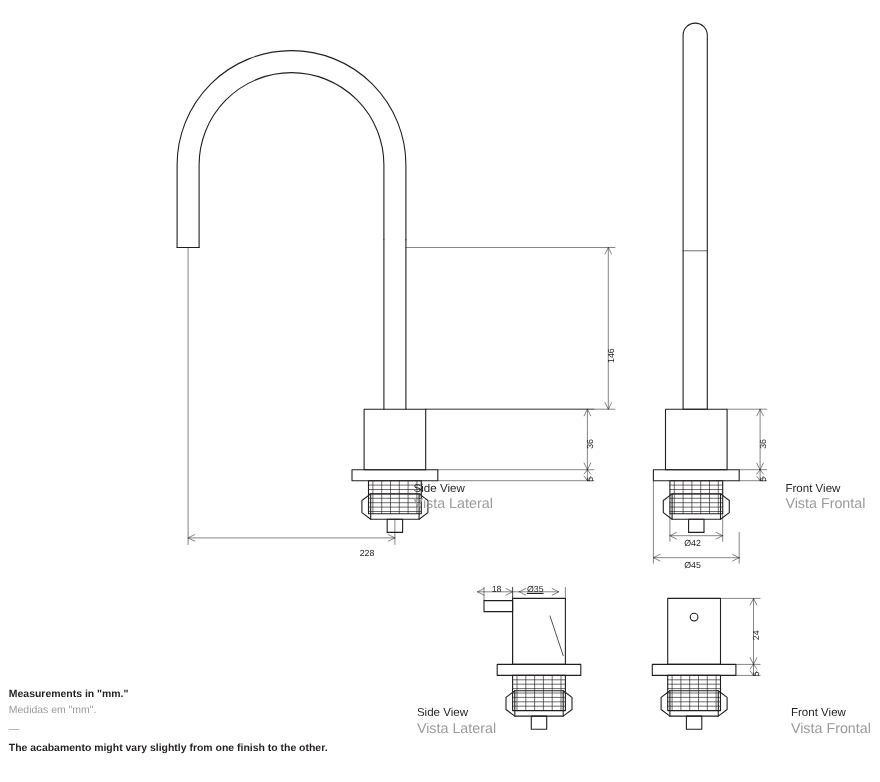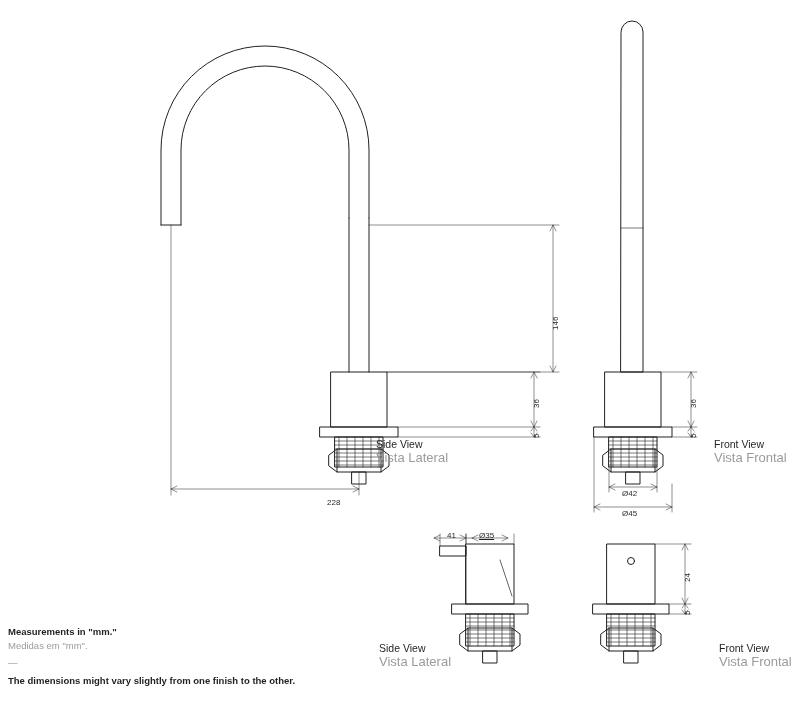--- a/index.html
+++ b/index.html
@@ -268,21 +268,21 @@
   <div class="dim vert" style="left:551px;top:330px;">146</div>
   <div class="dim vert" style="left:532px;top:408px;">36</div>
   <div class="dim vert" style="left:532px;top:438px;">5</div>
   <div class="dim" style="left:327px;top:481px;margin-top:17px;">228</div>
 
   <div class="dim vert" style="left:689px;top:408px;">36</div>
   <div class="dim vert" style="left:689px;top:438px;">5</div>
   <div class="dim" style="left:622px;top:489px;text-align:right;">Ø42</div>
   <div class="dim" style="left:622px;top:509px;text-align:right;">Ø45</div>
 
-  <div class="dim" style="left:447px;top:531px;">41</div>
+  <div class="dim" style="left:447px;top:531px;">18</div>
   <div class="dim" style="left:479px;top:531px;text-decoration:underline;">Ø35</div>
 
   <div class="dim vert" style="left:683px;top:582px;">24</div>
   <div class="dim vert" style="left:683px;top:615px;">5</div>
 
   <div class="lbl" style="left:376px;top:438px;">
     <div class="en">Side View</div>
     <div class="pt">Vista Lateral</div>
   </div>
 
@@ -298,16 +298,16 @@
 
   <div class="lbl" style="left:719px;top:642px;">
     <div class="en">Front View</div>
     <div class="pt">Vista Frontal</div>
   </div>
 
   <div class="notes">
     <div class="n-en">Measurements in "mm."</div>
     <div class="n-pt">Medidas em "mm".</div>
     <div class="rule">—</div>
-    <div class="n-en">The dimensions might vary slightly from one finish to the other.</div>
+    <div class="n-en">The acabamento might vary slightly from one finish to the other.</div>
   </div>
 
 </div>
 
 </body></html>

